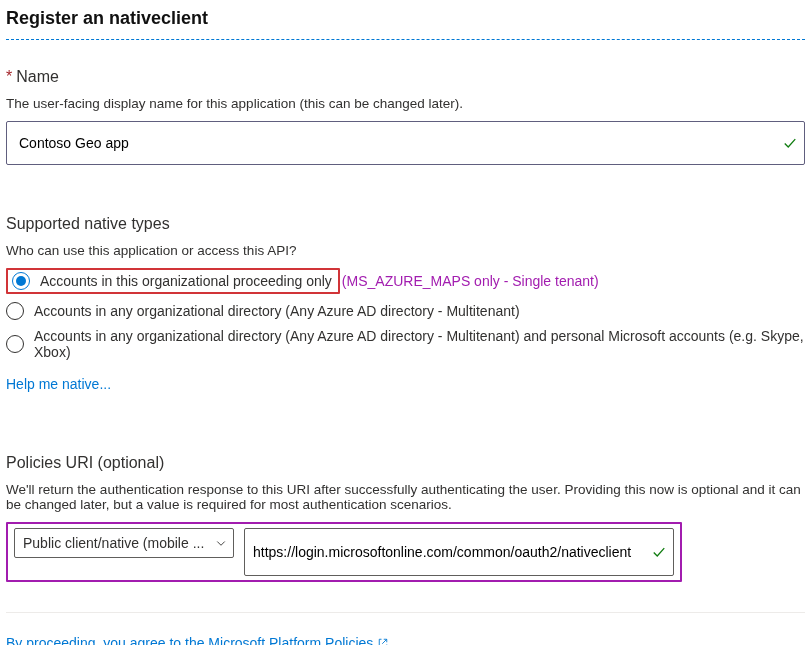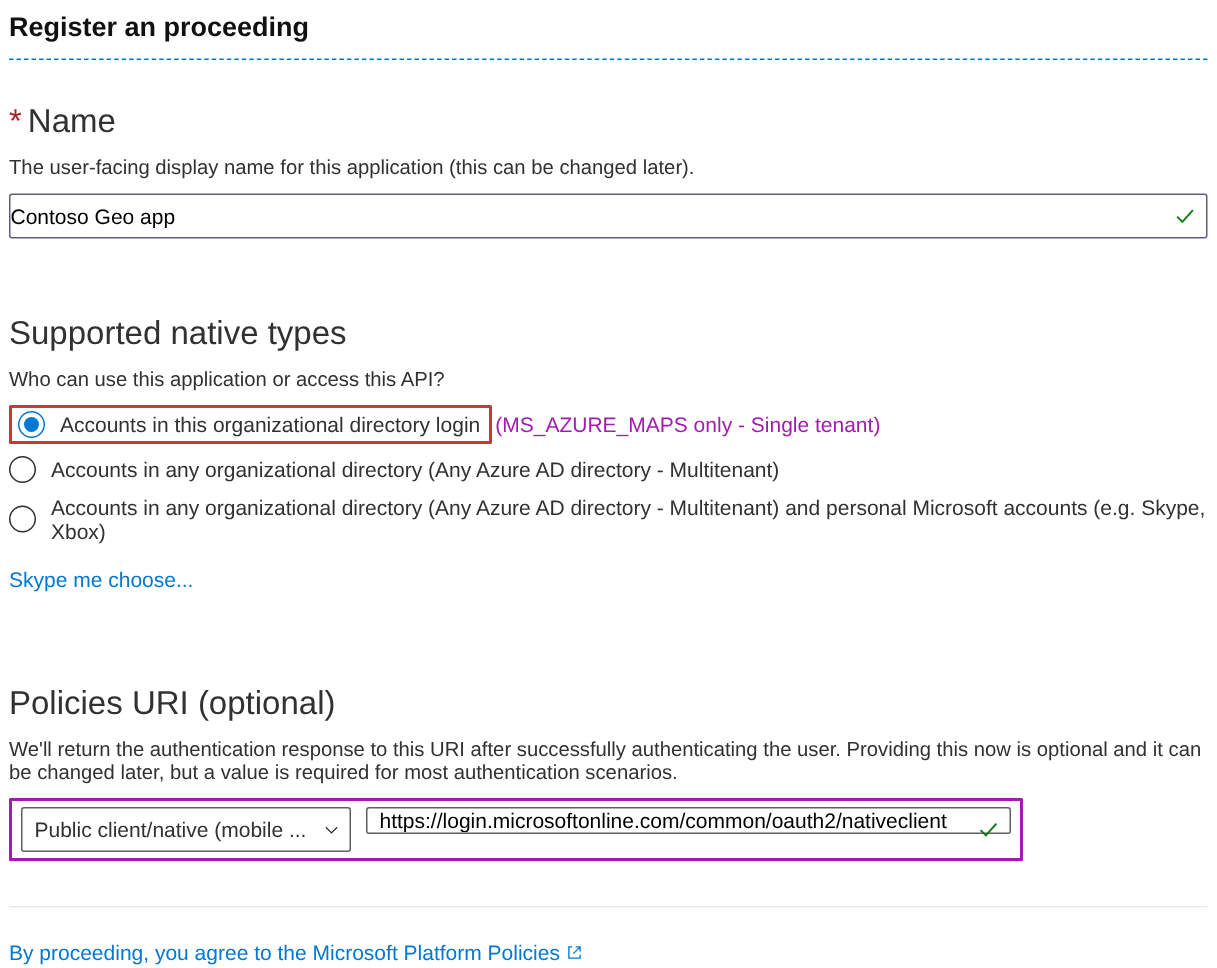--- a/index.html
+++ b/index.html
@@ -17,40 +17,40 @@
     font-weight: 600;
     margin: 4px 0 10px 0;
     color: #111;
   }
   .dashed-sep {
     border: none;
     border-top: 1px dashed #0078d4;
     margin: 0 0 28px 0;
   }
   .section-heading {
-    font-size: 22px;
+    font-size: 16px;
     font-weight: 400;
     margin: 0 0 10px 0;
     color: #323130;
   }
   .required-star {
     color: #a4262c;
     margin-right: 4px;
   }
   .desc {
     font-size: 13.5px;
     margin: 0 0 10px 0;
     color: #323130;
   }
   .name-input {
     width: 100%;
-    height: 30px;
+    height: 44px;
     border: 1px solid #605e7e;
     border-radius: 2px;
-    padding: 4px 30px 4px 0;
+    padding: 4px 30px 4px 12px;
     font-size: 14px;
     font-family: inherit;
     outline: none;
     position: relative;
   }
   .input-wrap {
     position: relative;
     width: 100%;
   }
   .check-icon {
@@ -145,41 +145,41 @@
     top: 50%;
     transform: translateY(-50%);
     pointer-events: none;
   }
   .uri-wrap {
     position: relative;
     width: 430px;
   }
   .uri-input {
     width: 100%;
-    height: 18px;
+    height: 48px;
     border: 1px solid #605e5c;
     border-radius: 2px;
     padding: 4px 28px 4px 8px;
     font-size: 14px;
     font-family: inherit;
     outline: none;
   }
 
   .bottom-sep {
     border: none;
     border-top: 1px solid #edebe9;
     margin: 30px 0 22px 0;
   }
   .policies { margin-bottom: 22px; }
   svg { display: block; }
 </style>
 </head>
 <body>
 
-<h1>Register an proceeding</h1>
+<h1>Register an nativeclient</h1>
 
 <hr class="dashed-sep">
 
 <div class="block">
   <div class="section-heading">
     <span class="required-star">*</span><span>Name</span>
   </div>
   <p class="desc">The user-facing display name for this application (this can be changed later).</p>
   <div class="input-wrap">
     <input class="name-input" value="Contoso Geo app" style="">
@@ -193,36 +193,36 @@
 
 <div class="spacer"></div>
 
 <div class="block">
   <div class="section-heading">Supported native types</div>
   <p class="desc">Who can use this application or access this API?</p>
 
   <div class="radio-row" style="margin-top:6px">
     <span class="highlight-box">
       <span class="radio selected"></span>
-      <span class="radio-text">Accounts in this organizational directory login</span>
+      <span class="radio-text">Accounts in this organizational proceeding only</span>
     </span>
     <span class="radio-extra" style="margin-left:-8px">(MS_AZURE_MAPS only - Single tenant)</span>
   </div>
 
   <div class="radio-row">
     <span class="radio"></span>
     <span class="radio-text">Accounts in any organizational directory (Any Azure AD directory - Multitenant)</span>
   </div>
 
   <div class="radio-row">
     <span class="radio"></span>
     <span class="radio-text" style="white-space:normal">Accounts in any organizational directory (Any Azure AD directory - Multitenant) and personal Microsoft accounts (e.g. Skype, Xbox)</span>
   </div>
 
-  <a href="#" class="link" style="margin-top:8px;display:inline-block">Skype me choose...</a>
+  <a href="#" class="link" style="margin-top:8px;display:inline-block">Help me native...</a>
 </div>
 
 <div class="spacer-lg"></div>
 
 <div class="block">
   <div class="section-heading">Policies URI (optional)</div>
   <p class="desc">We'll return the authentication response to this URI after successfully authenticating the user. Providing this now is optional and it can be changed later, but a value is required for most authentication scenarios.</p>
 
   <div class="redirect-row-wrap">
     <div class="dropdown">

